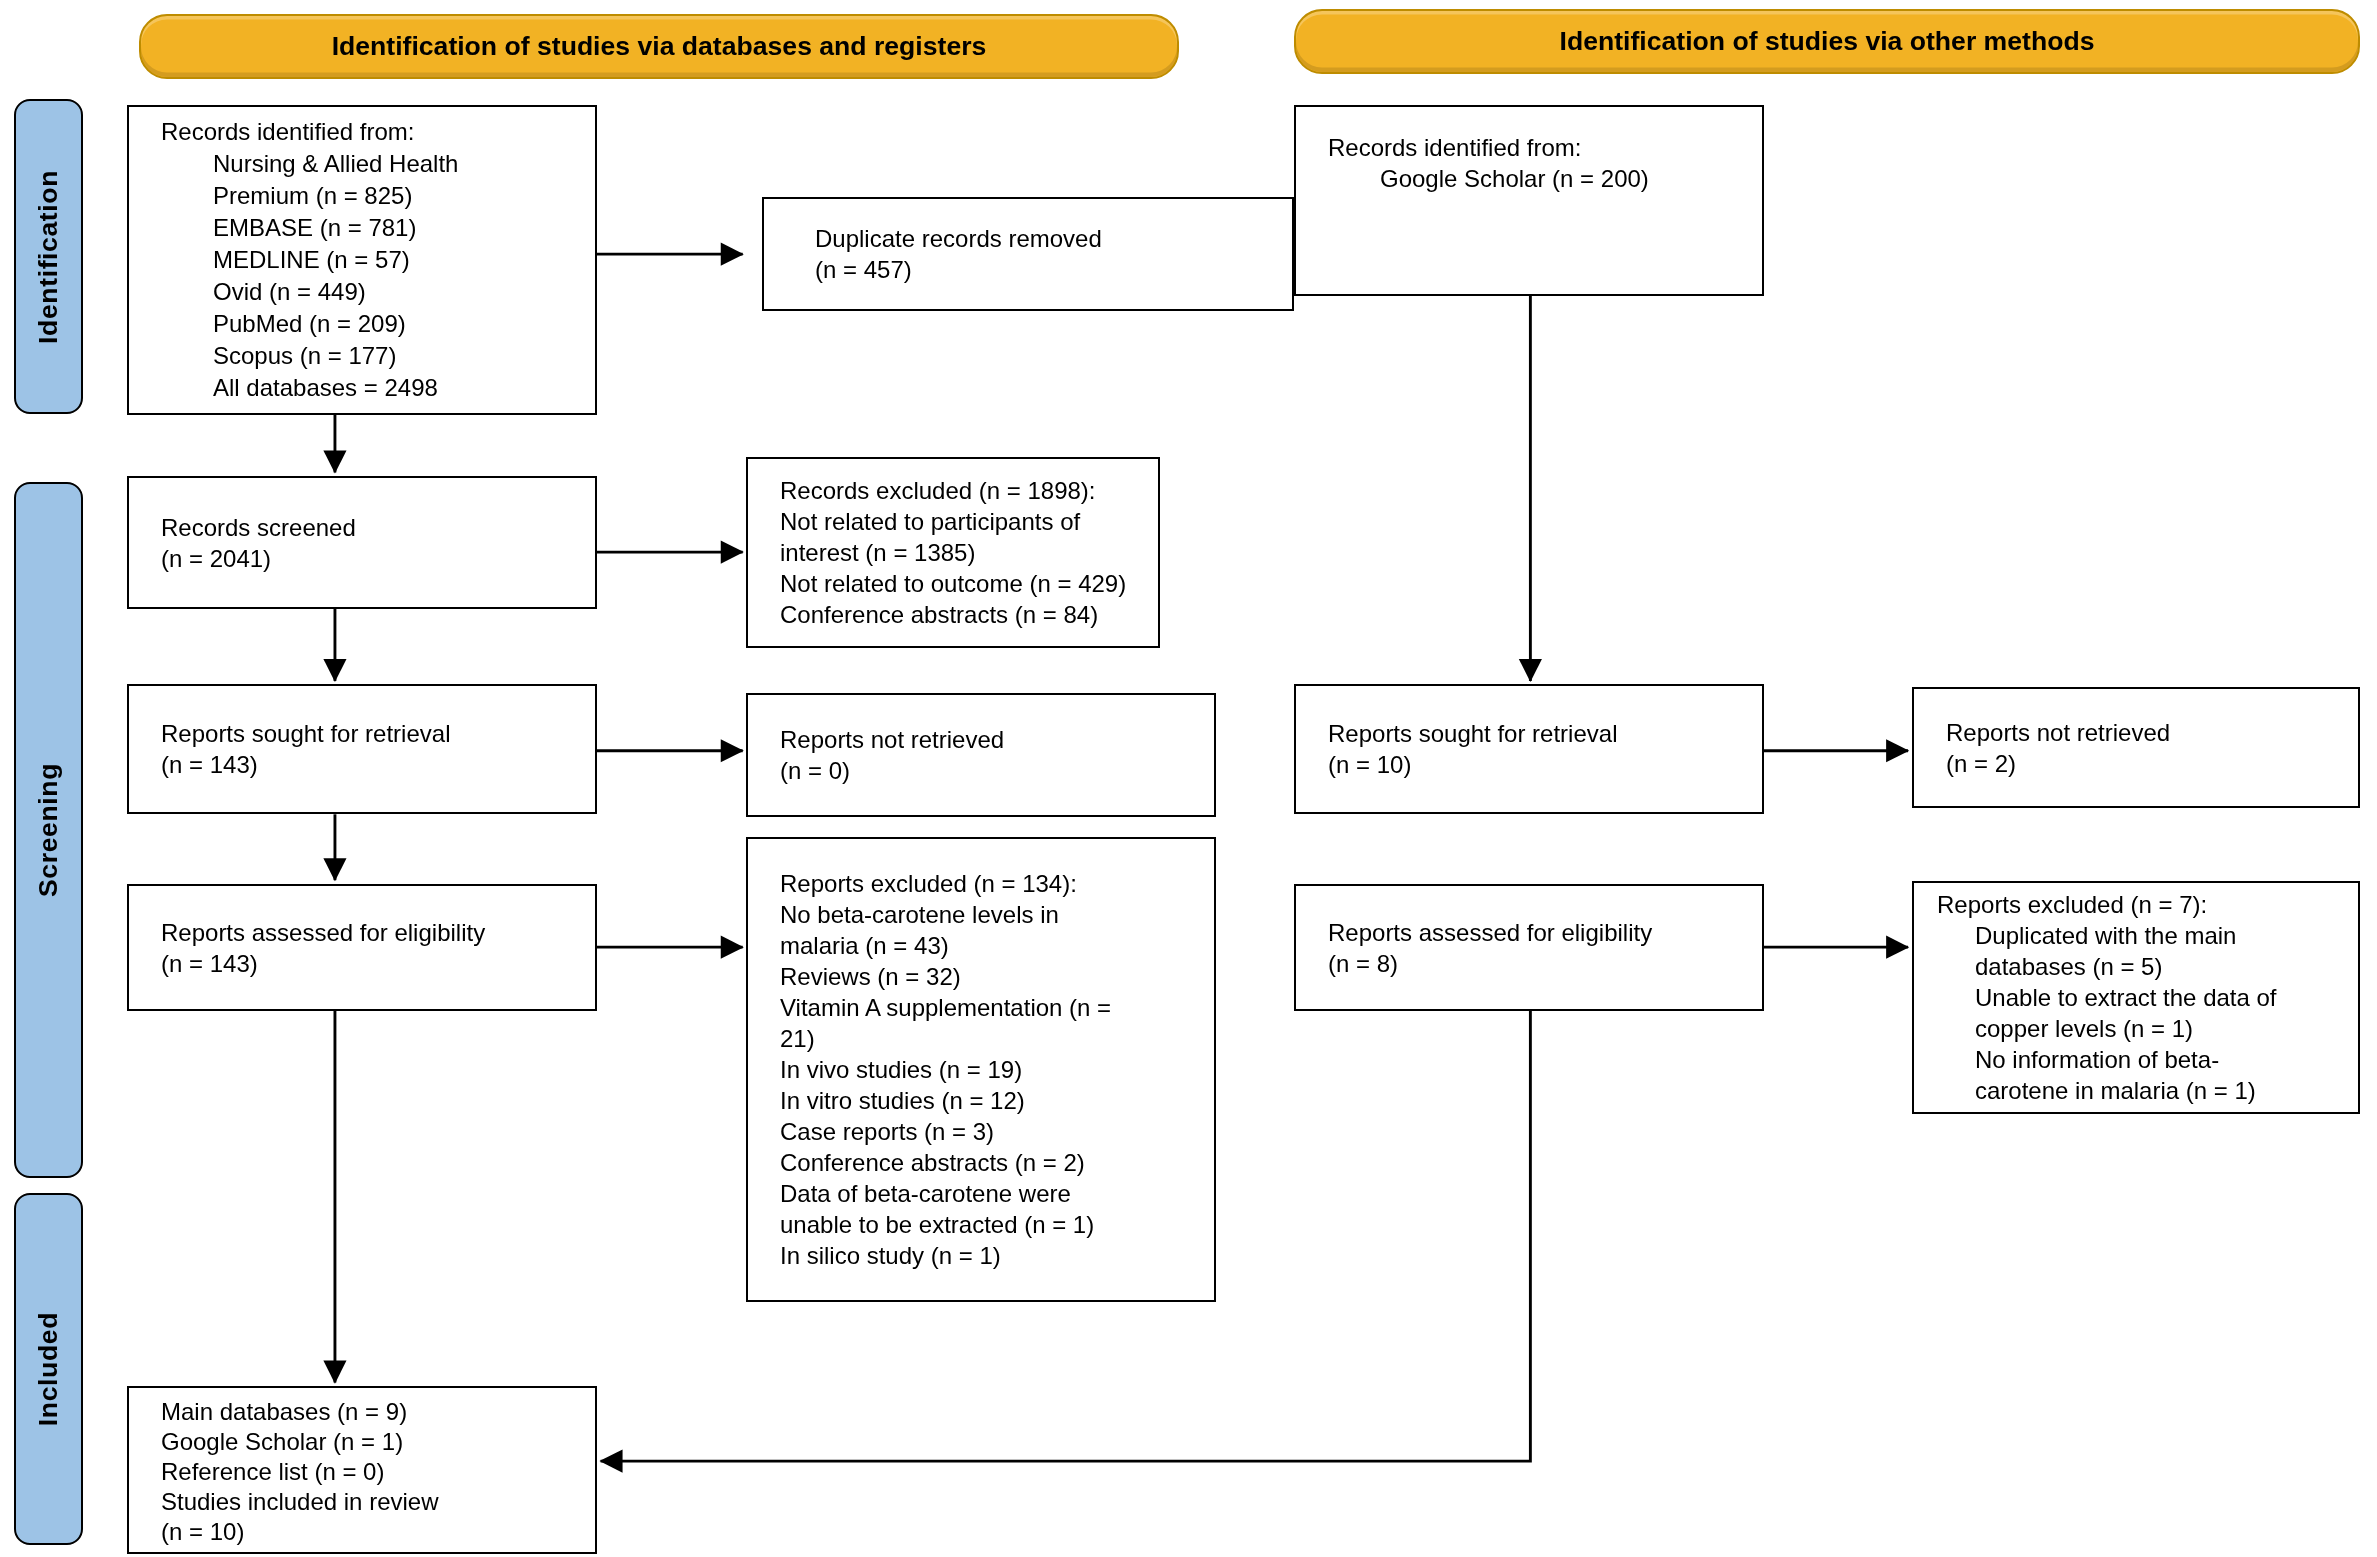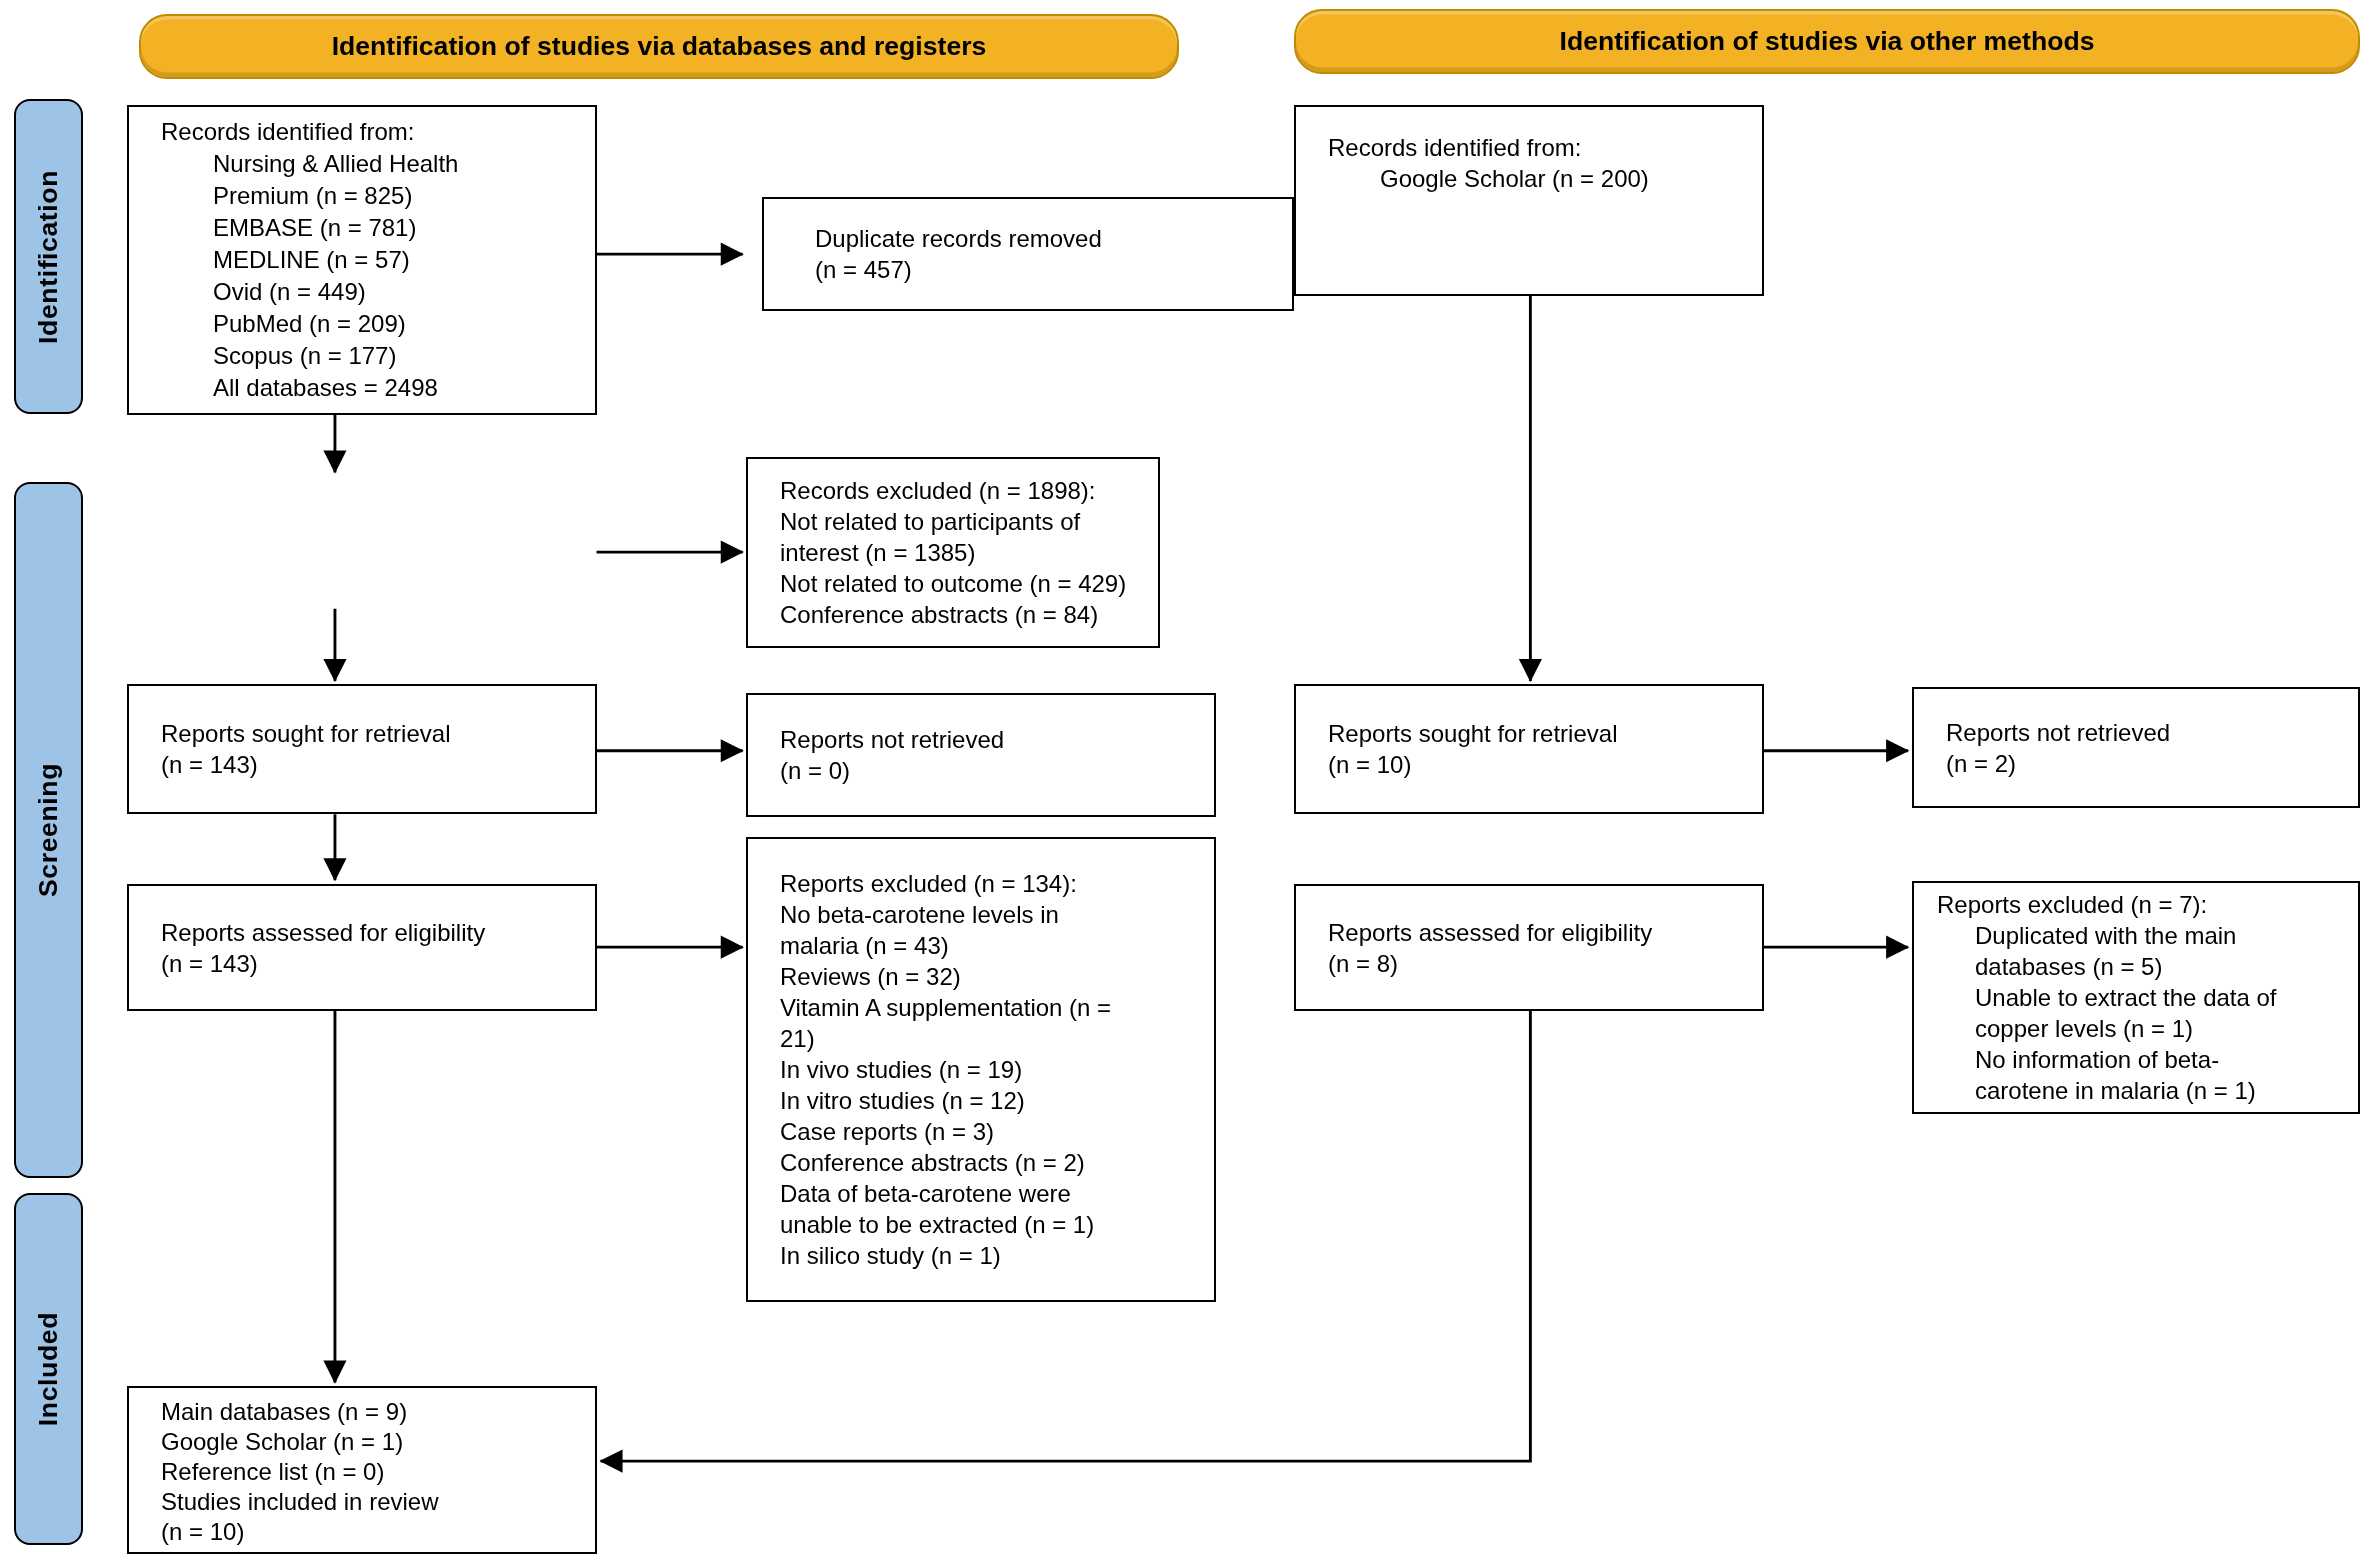--- a/index.html
+++ b/index.html
@@ -103,20 +103,24 @@
     <div class="ln ind">PubMed (n = 209)</div>
     <div class="ln ind">Scopus (n = 177)</div>
     <div class="ln ind">All databases = 2498</div>
   </div>
 
   <div class="bx" id="box-dup" style="left:746px;top:197px;width:532px;height:114px;margin-left:16px;">
     <div class="ln">Duplicate records removed</div>
     <div class="ln">(n = 457)</div>
   </div>
 
+  <div class="bx" style="left:127px;top:476px;width:470px;height:133px;">
+    <div class="ln">Records screened</div>
+    <div class="ln">(n = 2041)</div>
+  </div>
 
   <div class="bx" style="left:746px;top:457px;width:414px;height:191px;">
     <div class="ln">Records excluded (n = 1898):</div>
     <div class="ln">Not related to participants of</div>
     <div class="ln">interest (n = 1385)</div>
     <div class="ln">Not related to outcome (n = 429)</div>
     <div class="ln">Conference abstracts (n = 84)</div>
   </div>
 
   <div class="bx" style="left:127px;top:684px;width:470px;height:130px;">

